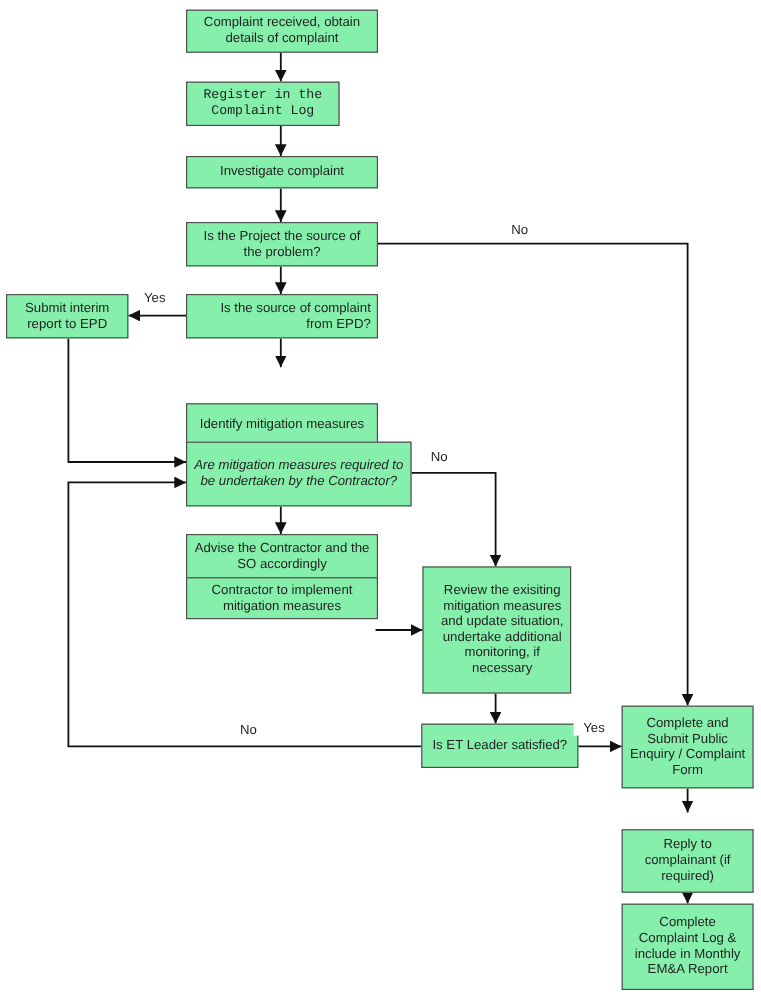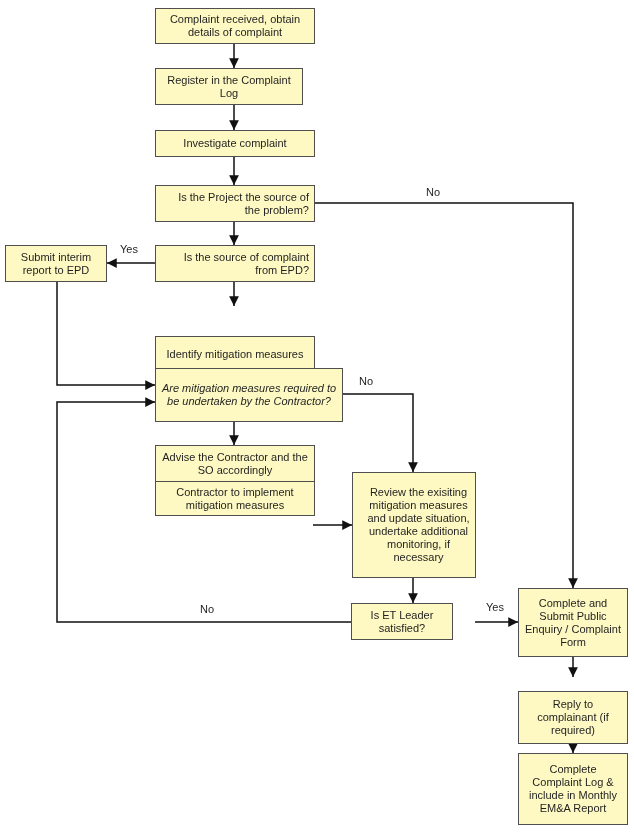--- a/index.html
+++ b/index.html
@@ -16,21 +16,21 @@
     left: 0; top: 0;
     width: 634px; height: 832px;
   }
   .node {
     position: absolute;
     box-sizing: border-box;
     display: flex;
     align-items: center;
     justify-content: center;
     text-align: center;
-    background: #fef9c3;
+    background: #86efac;
     border: 1.5px solid #4f4f4f;
     color: #1f1f1f;
     font-size: 11px;
     line-height: 13px;
     padding: 2px 5px;
   }
   .edge-label {
     position: absolute;
     width: 34px;
     text-align: center;
@@ -67,31 +67,31 @@
       <polyline points="234,482 234,508" marker-end="url(#arrow)"></polyline>
       <polyline points="313,525 352,525" marker-end="url(#arrow)"></polyline>
       <polyline points="413,578 413,603" marker-end="url(#arrow)"></polyline>
       <polyline points="475,622 518,622" marker-end="url(#arrow)"></polyline>
       <polyline points="573,657 573,677" marker-end="url(#arrow)"></polyline>
       <polyline points="573,730 573,753" marker-end="url(#arrow)"></polyline>
     </g>
   </svg>
 
   <div class="node" style="left:155px; top:8px;   width:160px; height:36px;">Complaint received, obtain details of complaint</div>
-  <div class="node" style="left:155px; top:68px;  width:148px; height:37px;">Register in the Complaint Log</div>
+  <div class="node" style="left:155px; top:68px;  width:128px; height:37px;font-family:Liberation Mono, monospace;">Register in the Complaint Log</div>
   <div class="node" style="left:155px; top:130px; width:160px; height:27px;">Investigate complaint</div>
-  <div class="node" style="left:155px; top:185px; width:160px; height:37px;text-align:right;">Is the Project the source of the problem?</div>
+  <div class="node" style="left:155px; top:185px; width:160px; height:37px;">Is the Project the source of the problem?</div>
   <div class="node" style="left:5px;   top:245px; width:102px; height:37px;">Submit interim report to EPD</div>
   <div class="node" style="left:155px; top:245px; width:160px; height:37px;text-align:right;">Is the source of complaint from EPD?</div>
   <div class="node" style="left:155px; top:306px; width:160px; height:37px;margin-top:30px;">Identify mitigation measures</div>
   <div class="node" style="left:155px; top:368px; width:188px; height:54px;font-style:italic;">Are mitigation measures required to be undertaken by the Contractor?</div>
   <div class="node" style="left:155px; top:445px; width:160px; height:37px;">Advise the Contractor and the SO accordingly</div>
   <div class="node" style="left:155px; top:481px; width:160px; height:35px;">Contractor to implement mitigation measures</div>
   <div class="node" style="left:352px; top:472px; width:124px; height:106px;padding-left:14px;">Review the exisiting mitigation measures and update situation, undertake additional monitoring, if necessary</div>
-  <div class="node" style="left:351px; top:603px; width:102px; height:37px;">Is ET Leader satisfied?</div>
+  <div class="node" style="left:351px; top:603px; width:131px; height:37px;">Is ET Leader satisfied?</div>
   <div class="node" style="left:518px; top:588px; width:110px; height:69px;">Complete and Submit Public Enquiry / Complaint Form</div>
   <div class="node" style="left:518px; top:691px; width:110px; height:53px;">Reply to complainant (if required)</div>
   <div class="node" style="left:518px; top:753px; width:110px; height:72px;">Complete Complaint Log &amp; include in Monthly EM&amp;A Report</div>
 
   <div class="edge-label" style="left:416px; top:186px;">No</div>
   <div class="edge-label" style="left:112px; top:243px;">Yes</div>
   <div class="edge-label" style="left:349px; top:375px;">No</div>
   <div class="edge-label" style="left:190px; top:603px;">No</div>
   <div class="edge-label" style="left:478px; top:601px;">Yes</div>
 

